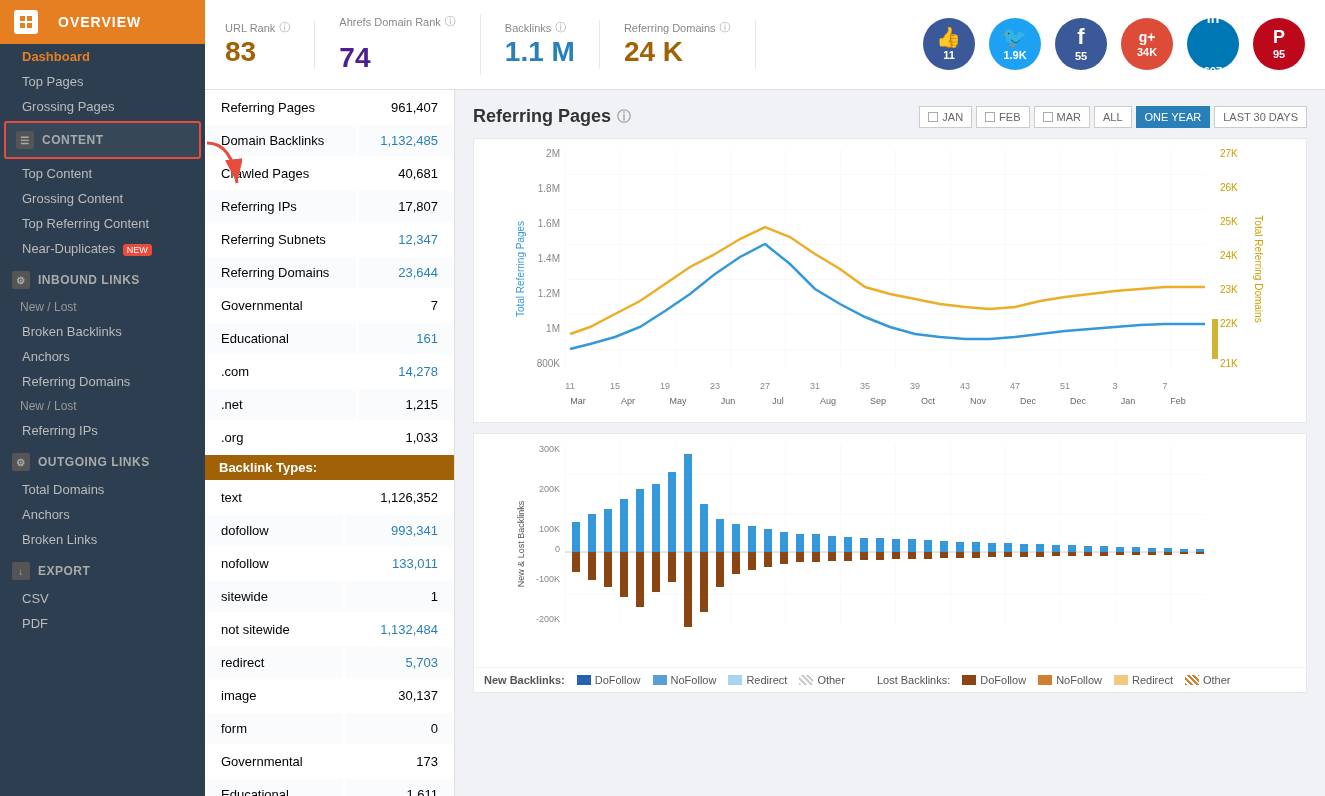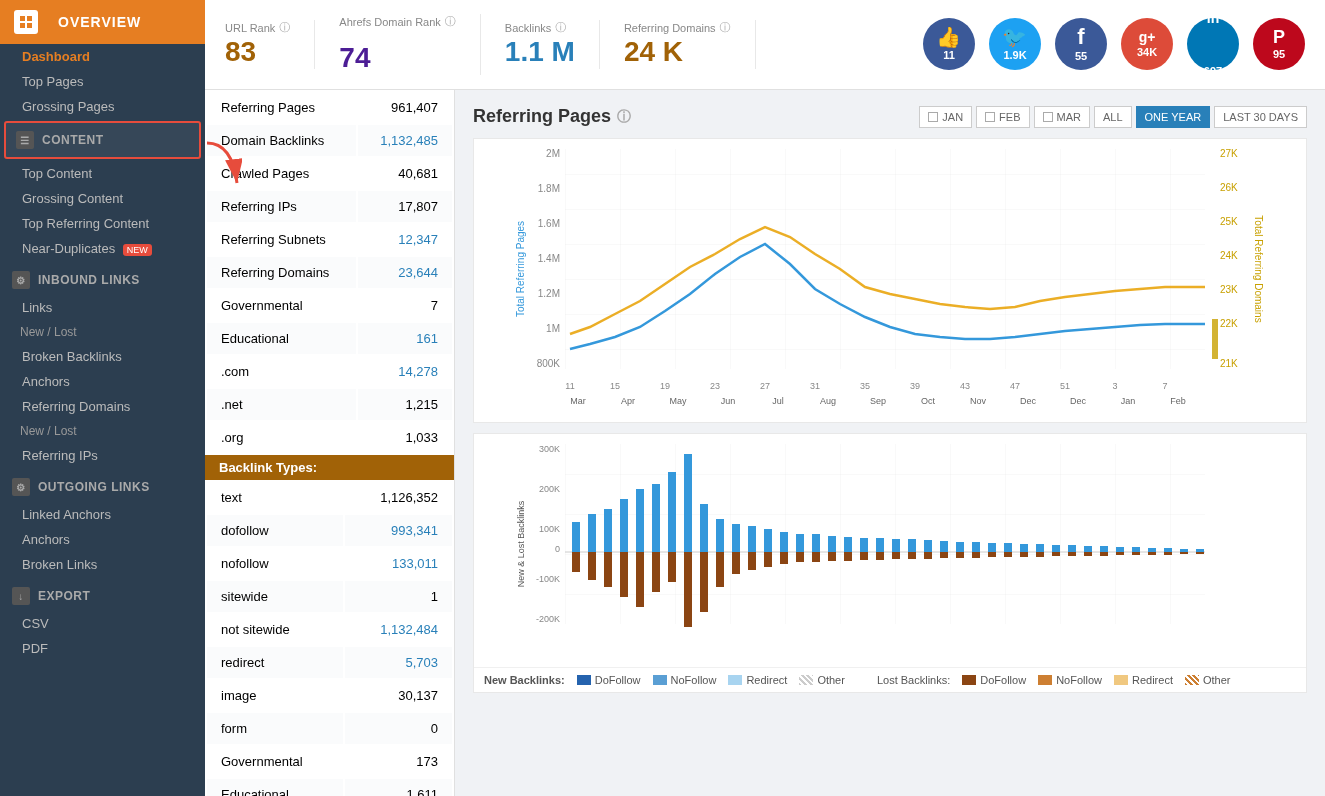--- a/index.html
+++ b/index.html
@@ -201,33 +201,32 @@
   <div class="sidebar-item">Top Referring Content</div>
   <div class="sidebar-item">
     <span>Near-Duplicates</span>
     <span class="new-badge">NEW</span>
   </div>
 
   <div class="sidebar-section-header">
     <span class="sidebar-section-icon">⚙</span>
     <span>INBOUND LINKS</span>
   </div>
-  <div class="sidebar-item">Links</div>
   <div class="sidebar-item sub">New / Lost</div>
   <div class="sidebar-item">Broken Backlinks</div>
   <div class="sidebar-item">Anchors</div>
   <div class="sidebar-item">Referring Domains</div>
   <div class="sidebar-item sub">New / Lost</div>
   <div class="sidebar-item">Referring IPs</div>
 
   <div class="sidebar-section-header">
     <span class="sidebar-section-icon">⚙</span>
     <span>OUTGOING LINKS</span>
   </div>
-  <div class="sidebar-item">Linked Anchors</div>
+  <div class="sidebar-item">Total Domains</div>
   <div class="sidebar-item">Anchors</div>
   <div class="sidebar-item">Broken Links</div>
 
   <div class="sidebar-section-header">
     <span class="sidebar-section-icon">↓</span>
     <span>EXPORT</span>
   </div>
   <div class="sidebar-item">CSV</div>
   <div class="sidebar-item">PDF</div>
 </div>

